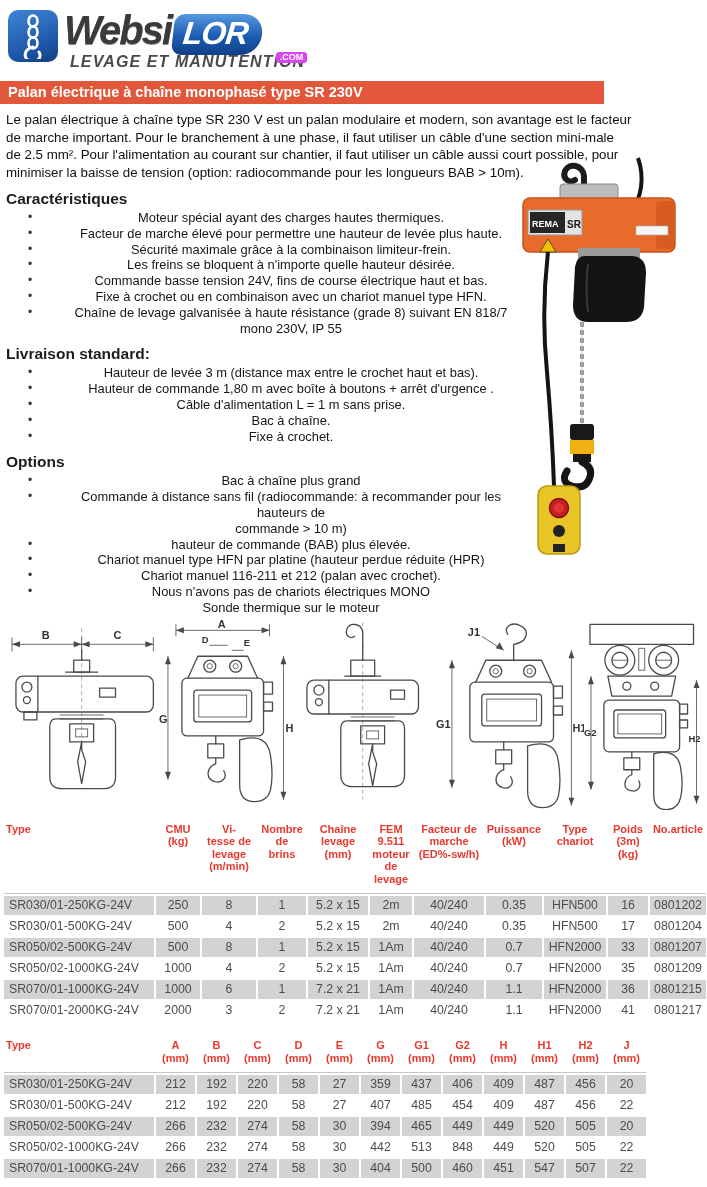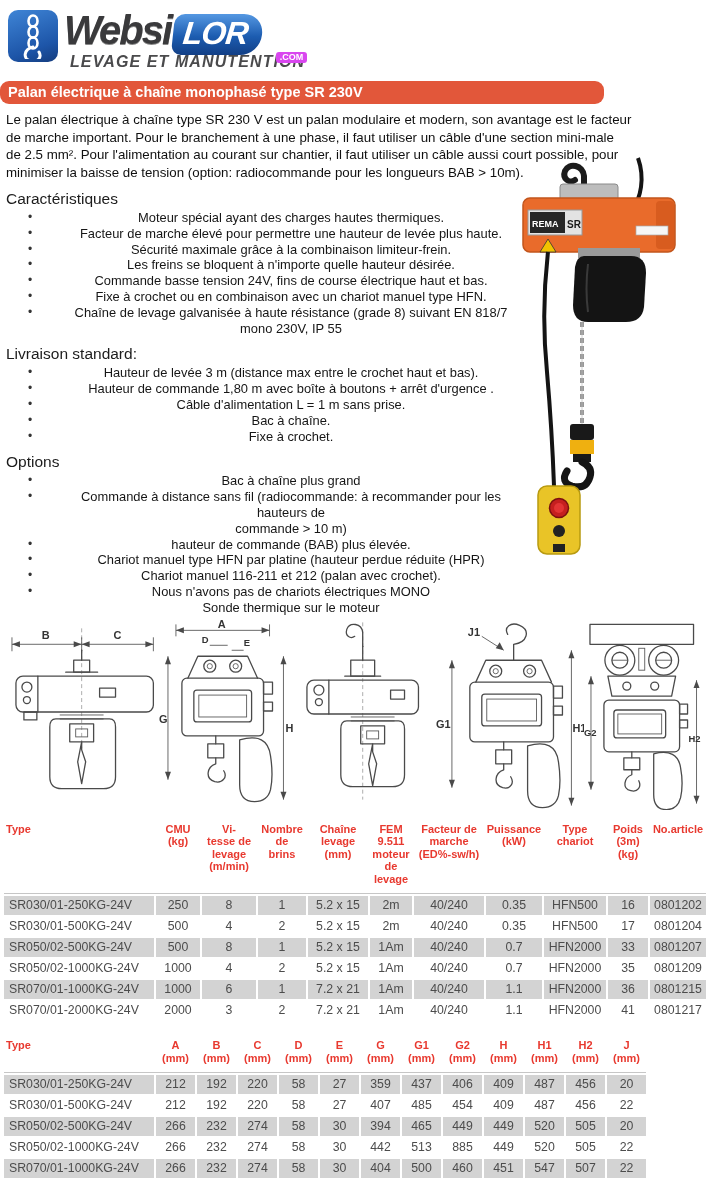--- a/index.html
+++ b/index.html
@@ -19,26 +19,26 @@
             background:linear-gradient(180deg,#5598e2 0%,#1c5cb0 55%,#123f86 100%);
             padding:3px 14px 6px 10px;margin-left:2px;border-radius:10px 20px 20px 10px;
             transform:skewX(-6deg);letter-spacing:-1px;}
   .logo-tagline{font-size:16px;font-weight:bold;font-style:italic;color:#4a4a4c;
                 letter-spacing:1.1px;margin:-2px 0 0 6px;}
   .logo-tld{position:absolute;right:-2px;bottom:-8px;background:#d946ef;color:#fff;
             font-size:9px;font-weight:bold;padding:1px 4px;border-radius:3px;}
 
   
   .title-bar{margin-top:9px;width:604px;height:23px;line-height:23px;background:#e2573a;
-             color:#fff;font-weight:bold;font-size:14.5px;padding-left:8px;box-sizing:border-box;border-radius:9px;}
+             color:#fff;font-weight:bold;font-size:14.5px;padding-left:8px;box-sizing:border-box;}
 
   
   .intro{margin:7px 6px 0 6px;font-size:13.3px;line-height:17.5px;white-space:pre-line;color:#101010;}
   .sections{width:520px;padding-left:6px;}
-  .sec-heading{font-size:15.5px;color:#1c1c1c;margin:9px 0 2px 0;font-weight:normal;}
+  .sec-heading{font-size:15.5px;color:#1c1c1c;margin:9px 0 2px 0;font-weight:bold;}
   ul.bullets{list-style:none;margin:0;padding:0;}
   ul.bullets li{position:relative;padding-left:50px;font-size:12.9px;line-height:15.8px;
                 color:#161616;white-space:pre-line;text-align:center;}
   ul.bullets li::before{content:"•";position:absolute;left:22px;top:0;font-size:12px;color:#333;}
 
   
   .photo{position:absolute;top:156px;right:2px;width:187px;height:402px;}
 
   
   .drawings{display:flex;justify-content:space-between;align-items:flex-start;
@@ -487,21 +487,21 @@
       <div class="td shade">505</div>
       <div class="td shade">20</div>
       <div class="td c0">SR050/02-1000KG-24V</div>
       <div class="td">266</div>
       <div class="td">232</div>
       <div class="td">274</div>
       <div class="td">58</div>
       <div class="td">30</div>
       <div class="td">442</div>
       <div class="td">513</div>
-      <div class="td">885</div>
+      <div class="td">848</div>
       <div class="td">449</div>
       <div class="td">520</div>
       <div class="td">505</div>
       <div class="td">22</div>
       <div class="td c0 shade">SR070/01-1000KG-24V</div>
       <div class="td shade">266</div>
       <div class="td shade">232</div>
       <div class="td shade">274</div>
       <div class="td shade">58</div>
       <div class="td shade">30</div>

